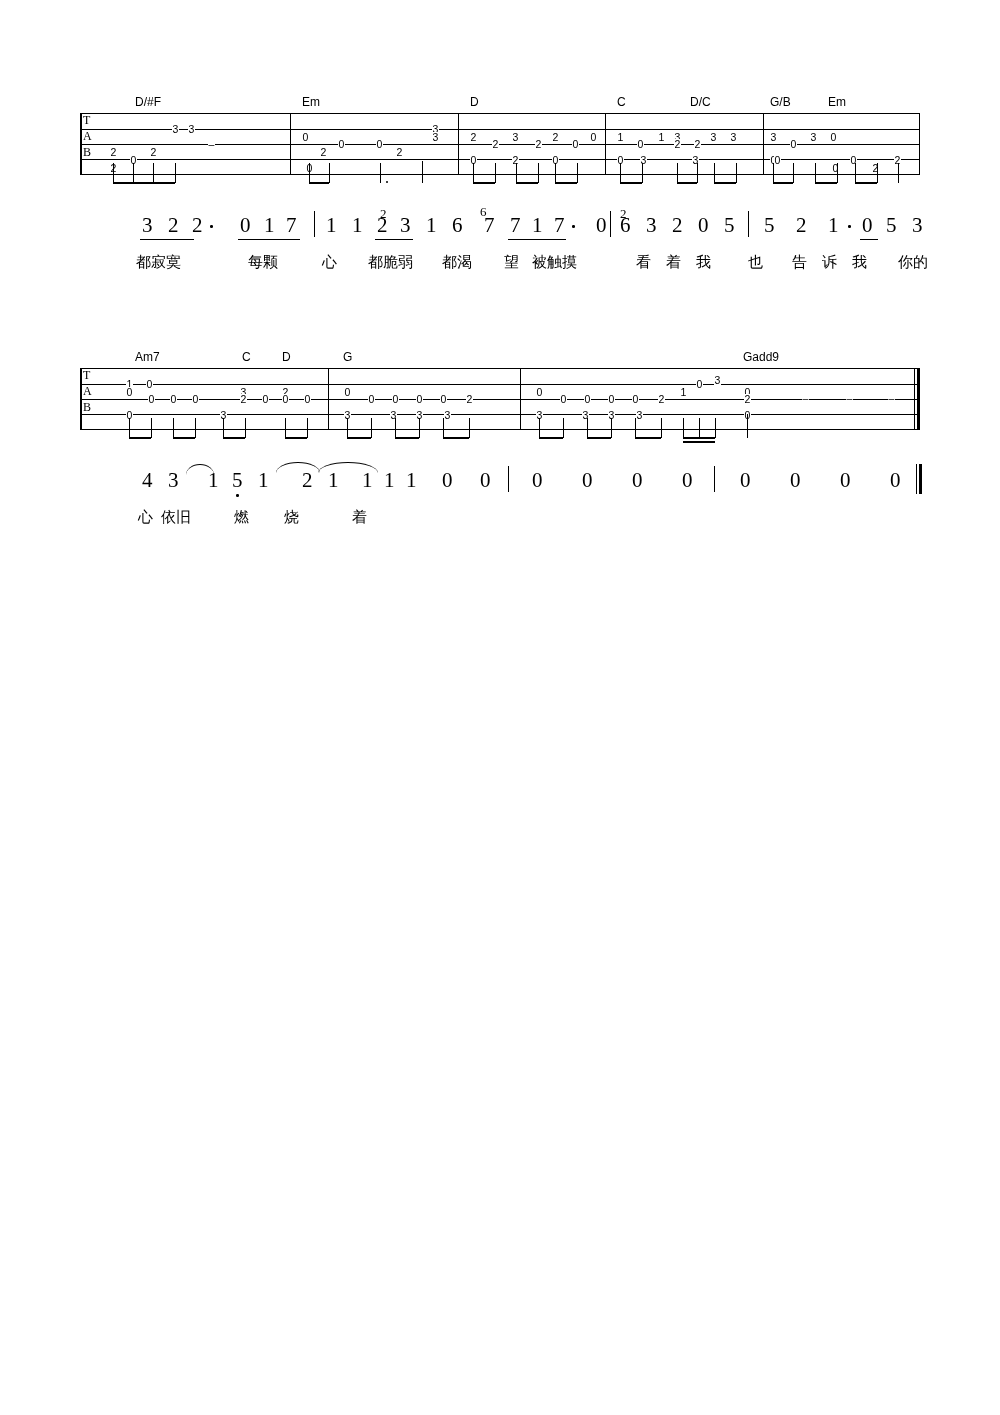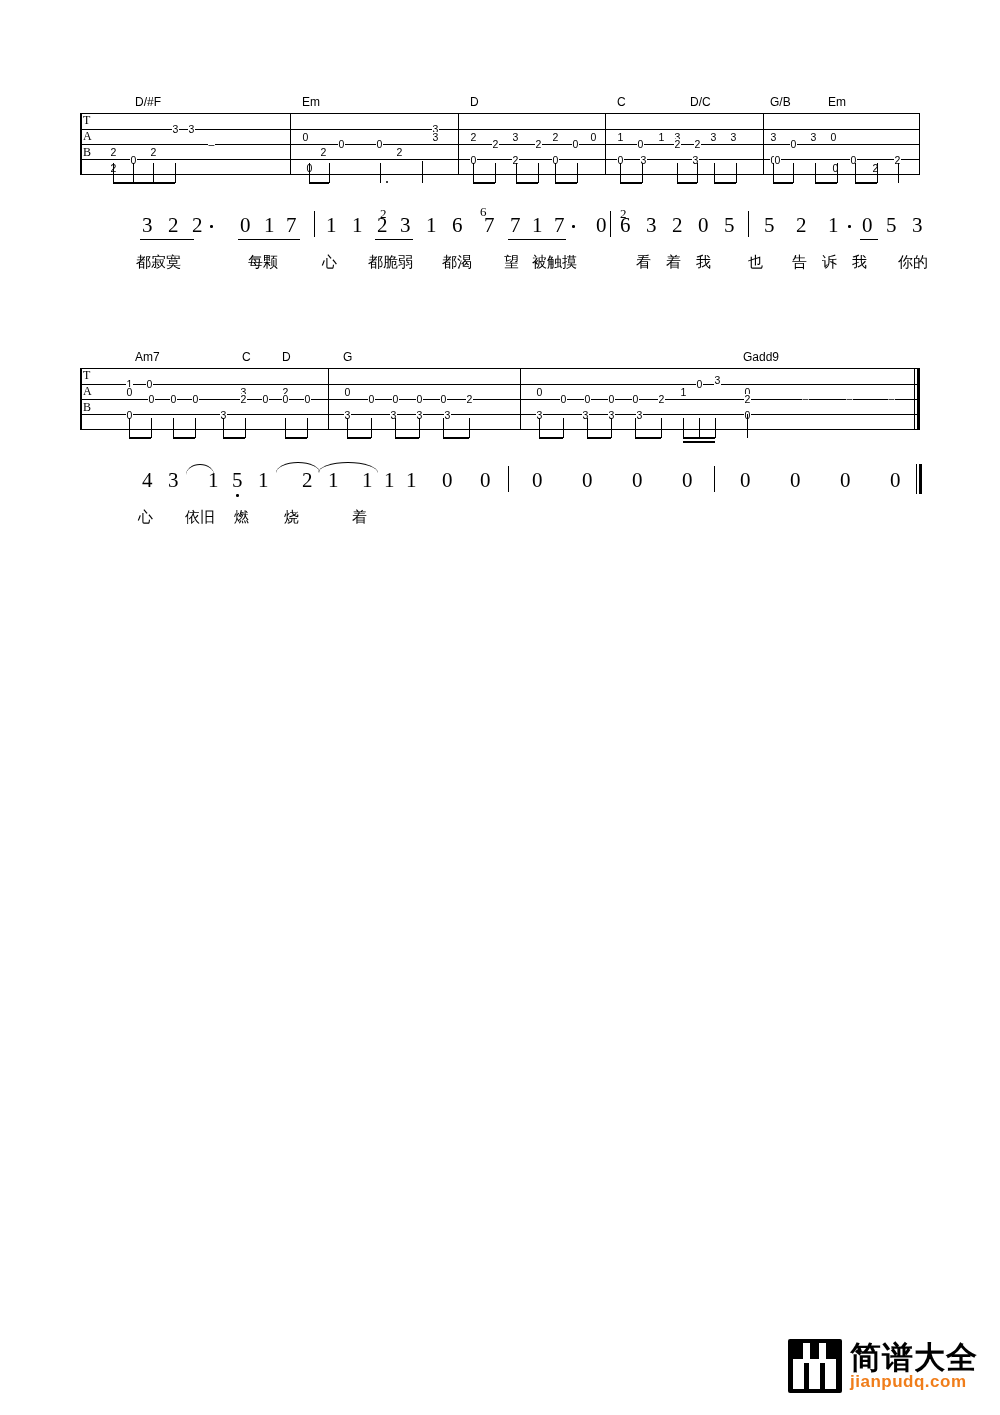--- a/index.html
+++ b/index.html
@@ -582,34 +582,21 @@
       <span class="jp" style="left:810px">0</span>
 
       <span class="jpend" style="left:836px">
           <span class="thin"></span>
           <span class="thick"></span>
         </span>
     </div>
 
     <div class="lyrics">
       <span class="ly" style="left:58px">心</span>
-      <span class="ly" style="left:105px">依旧</span>
+      <span class="ly" style="left:81px">依旧</span>
       <span class="ly" style="left:154px">燃</span>
       <span class="ly" style="left:204px">烧</span>
       <span class="ly" style="left:272px">着</span>
     </div>
   </div>
 
-  <div class="logo">
-    <div class="keys">
-      <span class="w k1"></span>
-        <span class="w k2"></span>
-        <span class="w k3"></span>
-      <span class="b b1"></span>
-        <span class="b b2"></span>
-    </div>
-    <div class="txt">
-      <span class="cn">简谱大全</span>
-      <span class="en">jianpudq.com</span>
-    </div>
-  </div>
 
 </div>
 
 </body></html>

